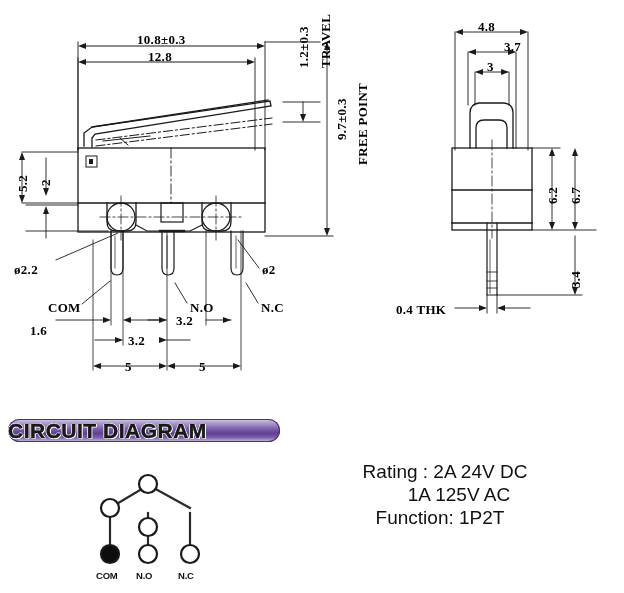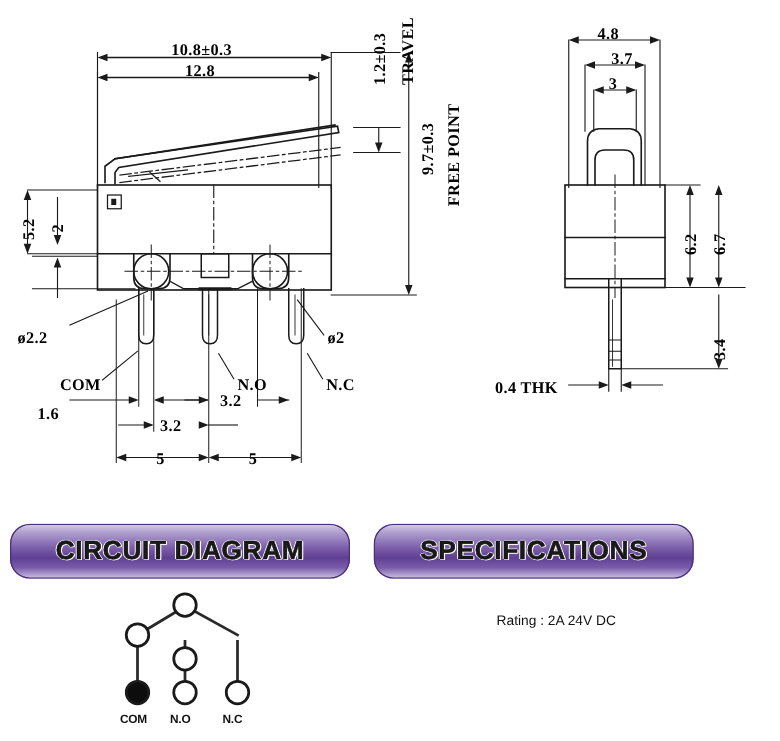--- a/index.html
+++ b/index.html
@@ -24,33 +24,32 @@
   }
   svg.drawing {
     position: absolute;
     left: 0; top: 0;
     width: 624px;
     height: 593px;
   }
   
   .banner {
     position: absolute;
-    height: 44px;
+    height: 23px;
     border-radius: 16px;
     background: linear-gradient(180deg,
         #d9d2ea 0%,
         #b4a4d2 14%,
         #7f62ad 42%,
         #5f3f92 62%,
         #7a5cab 80%,
         #cfc6e4 100%);
     box-shadow: inset 0 0 0 1px #4a2f7a;
     display: flex;
     align-items: center;
-    justify-content: center;
   }
   .banner-inner {
     font-family: "Liberation Sans", sans-serif;
     font-weight: bold;
     font-size: 21px;
     letter-spacing: 0.5px;
     color: #1a1a1a;
     -webkit-text-stroke: 0.4px #000;
     text-shadow:
        1px 0 0 #ffffff,
@@ -60,25 +59,25 @@
        1px 1px 0 #ffffff;
     white-space: nowrap;
   }
   #banner-circuit { left: 8px;  top: 419px; width: 272px; }
   #banner-specs   { left: 299px; top: 419px; width: 256px; }
 
   
   #specs-text {
     position: absolute;
     left: 300px;
-    top: 486px;
+    top: 460px;
     width: 290px;
     text-align: center;
     font-family: "Liberation Sans", sans-serif;
-    font-size: 11px;
+    font-size: 19px;
     line-height: 23px;
     color: #111;
   }
   #specs-text .line2 { padding-left: 28px; }
   #specs-text .line3 { padding-right: 10px; }
 
   
   .lbl {
     position: absolute;
     font-family: "Liberation Serif", serif;
@@ -380,36 +379,35 @@
   <div class="lbl" style="left:190px; top:300px;">N.O</div>
   <div class="lbl" style="left:261px; top:300px;">N.C</div>
 
   <div class="lbl" style="left:30px; top:323px;">1.6</div>
   <div class="lbl" style="left:176px; top:313px;">3.2</div>
   <div class="lbl" style="left:128px; top:333px;">3.2</div>
   <div class="lbl" style="left:125px; top:359px;">5</div>
   <div class="lbl" style="left:199px; top:359px;">5</div>
 
   <div class="lbl" style="left:478px; top:19px;">4.8</div>
-  <div class="lbl" style="left:489px; top:39px;">3.7</div>
+  <div class="lbl" style="left:504px; top:39px;">3.7</div>
   <div class="lbl" style="left:487px; top:59px;">3</div>
   <div class="lbl rot" style="left:545px; top:204px;">6.2</div>
   <div class="lbl rot" style="left:568px; top:204px;">6.7</div>
   <div class="lbl rot" style="left:568px; top:288px;">3.4</div>
   <div class="lbl" style="left:396px; top:302px;">0.4 THK</div>
 
   <div class="banner" id="banner-circuit">
     <span class="banner-inner">CIRCUIT DIAGRAM</span>
   </div>
 
-  <div class="banner" id="banner-specs">
-    <span class="banner-inner">SPECIFICATIONS</span>
-  </div>
 
   <div class="cd-lbl" style="left:96px; top:570px;">COM</div>
   <div class="cd-lbl" style="left:136px; top:570px;">N.O</div>
   <div class="cd-lbl" style="left:178px; top:570px;">N.C</div>
 
   <div id="specs-text">
     <div class="line1">Rating : 2A 24V DC</div>
+    <div class="line2">1A 125V AC</div>
+    <div class="line3">Function: 1P2T</div>
   </div>
 
 </div>
 
 </body></html>

